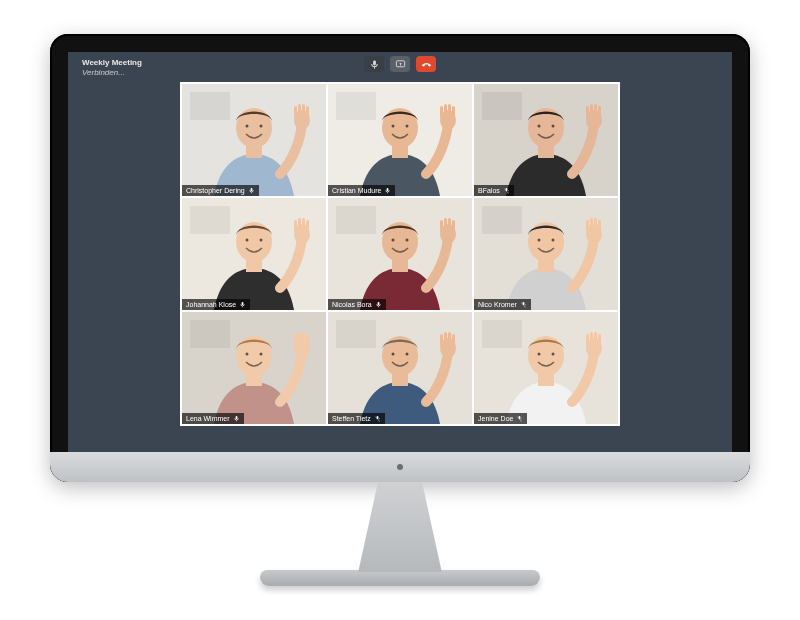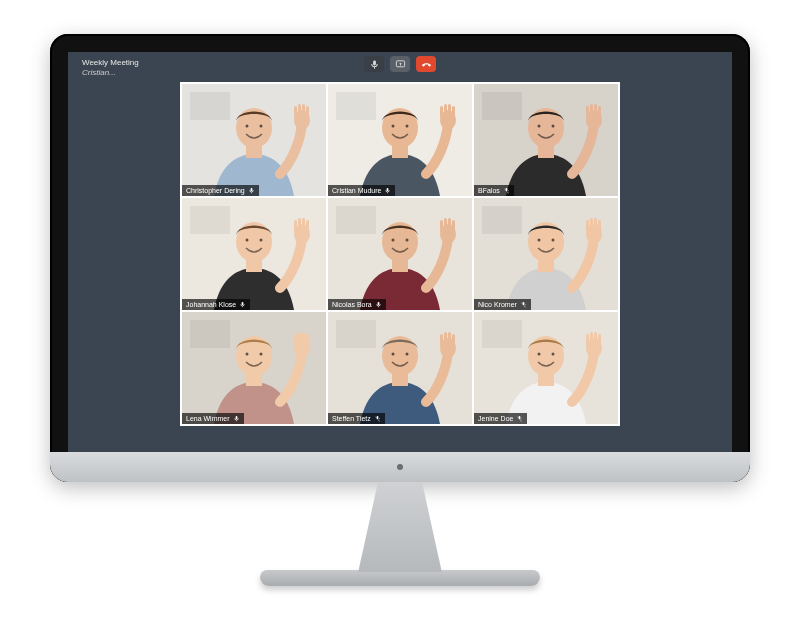--- a/index.html
+++ b/index.html
@@ -36,21 +36,21 @@
     position: absolute;
     top: 6px;
     left: 14px;
     right: 14px;
     display: flex;
     align-items: flex-start;
     color: #e8e8e8;
     font-size: 8px;
   }
   .meeting-info { line-height: 1.2; }
-  .meeting-title { font-weight: 400; }
+  .meeting-title { font-weight: 700; }
   .meeting-status { font-style: italic; opacity: .8; }
 
   .controls {
     position: absolute;
     top: 4px;
     left: 50%;
     transform: translateX(-50%);
     display: flex;
     gap: 6px;
   }
@@ -138,21 +138,21 @@
 </head>
 <body>
 
 <div class="monitor">
   <div class="bezel">
     <div class="screen">
 
       <div class="topbar">
         <div class="meeting-info">
           <div class="meeting-title">Weekly Meeting</div>
-          <div class="meeting-status">Cristian...</div>
+          <div class="meeting-status">Verbinden...</div>
         </div>
       </div>
 
       <div class="controls">
         <div class="ctl" title="microphone">
           <svg viewBox="0 0 24 24">
               <path fill="currentColor" d="M12 14a3 3 0 0 0 3-3V6a3 3 0 0 0-6 0v5a3 3 0 0 0 3 3zm5-3a5 5 0 0 1-10 0H5a7 7 0 0 0 6 6.92V21h2v-3.08A7 7 0 0 0 19 11h-2z"></path>
             </svg>
         </div>
         <div class="ctl alt" title="screen-share">

